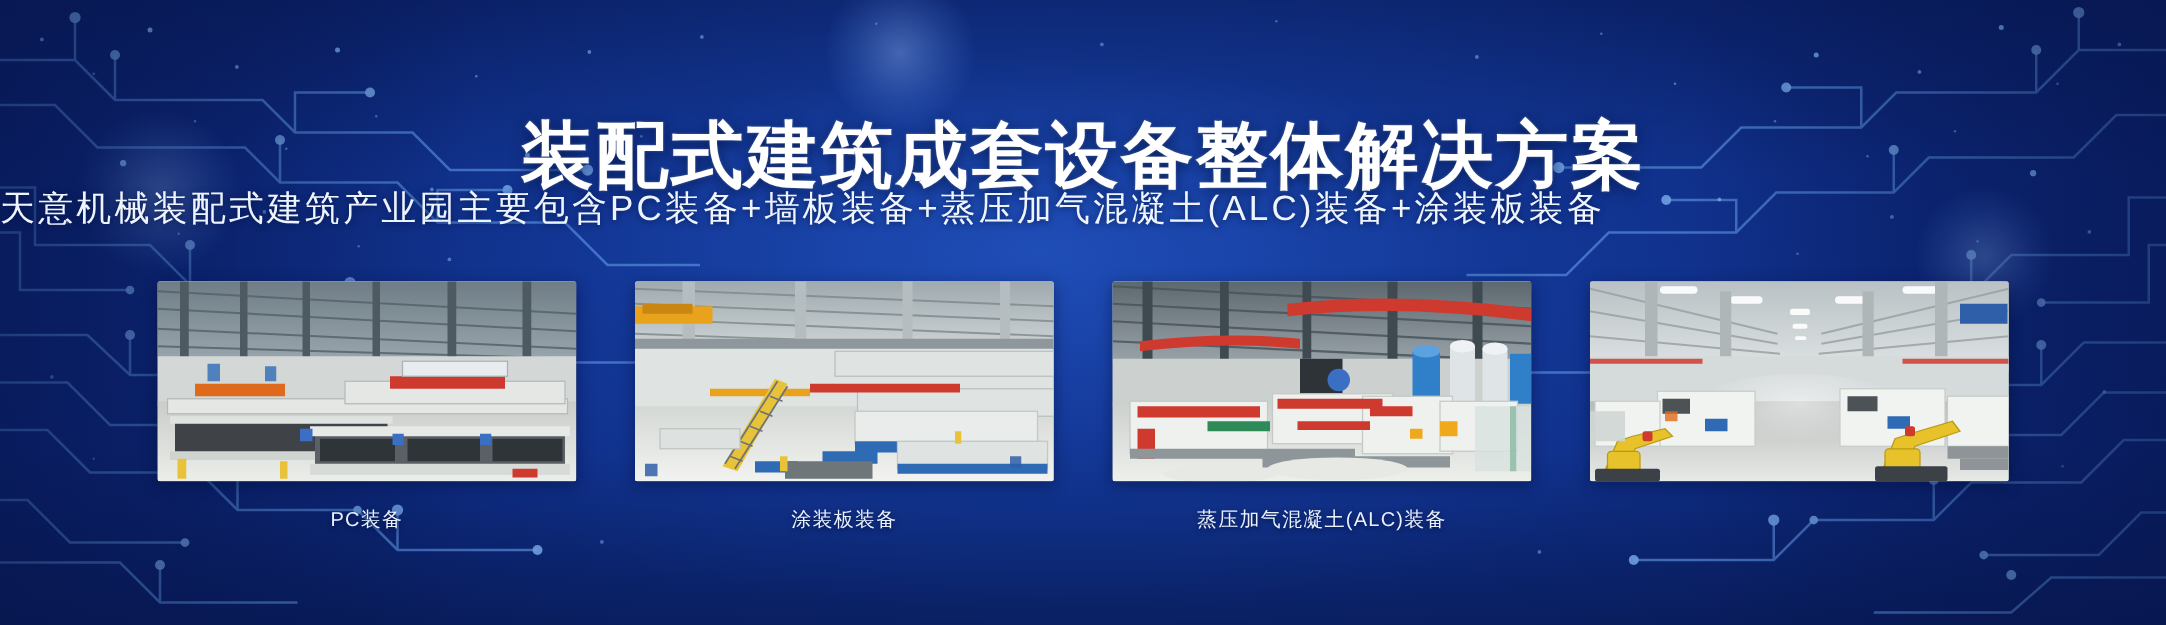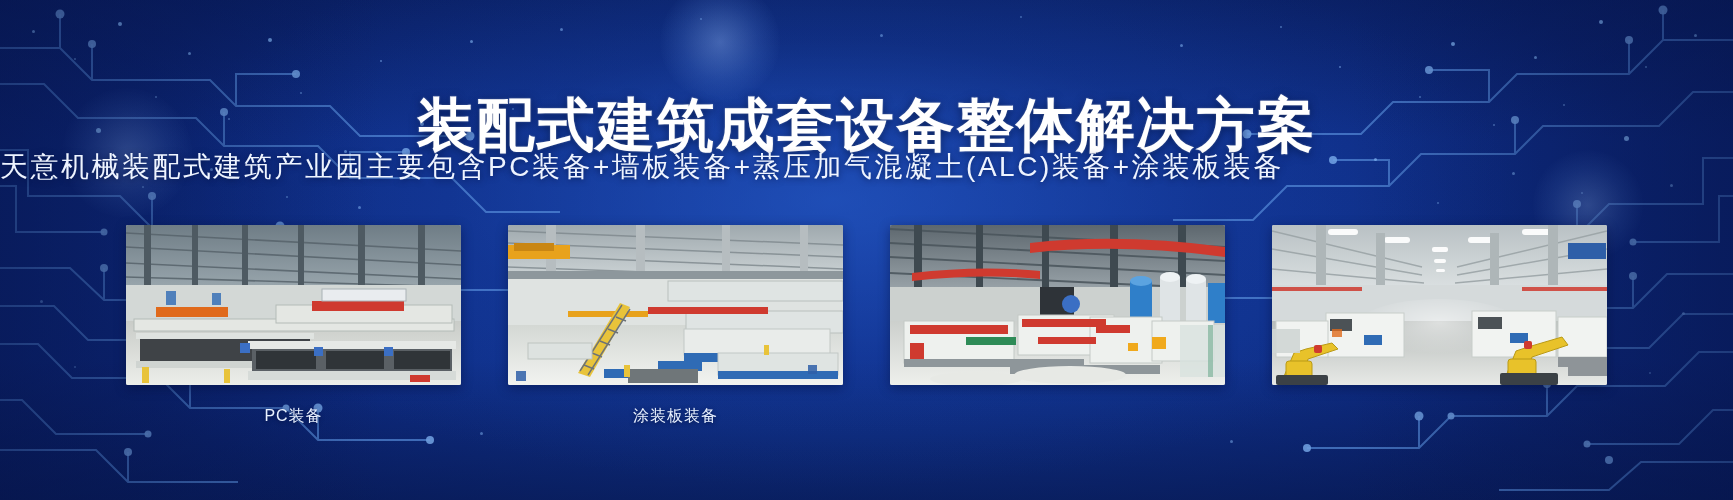--- a/index.html
+++ b/index.html
@@ -475,20 +475,21 @@
                 <ellipse cx="86" cy="154" rx="46" ry="7"></ellipse>
               </g>
             <g fill="#f0a91c">
                 <rect x="262" y="112" width="14" height="12"></rect>
                 <rect x="238" y="118" width="10" height="8"></rect>
               </g>
             <rect x="290" y="100" width="45" height="52" fill="#d8e2de" opacity=".8"></rect>
             <rect x="318" y="100" width="5" height="52" fill="#7fb39b" opacity=".7"></rect>
           </svg>
         </div>
+        <div class="caption">蒸压加气混凝土(ALC)装备</div>
       </div>
 
       <div class="card">
         <div class="photo">
           <svg viewBox="0 0 335 160" preserveAspectRatio="none" xmlns="http://www.w3.org/2000/svg">
             <defs>
               <linearGradient id="g4roof" x1="0" y1="0" x2="0" y2="1">
                 <stop offset="0" stop-color="#b9c1c4"></stop>
                   <stop offset="1" stop-color="#dfe4e5"></stop>
               </linearGradient>

